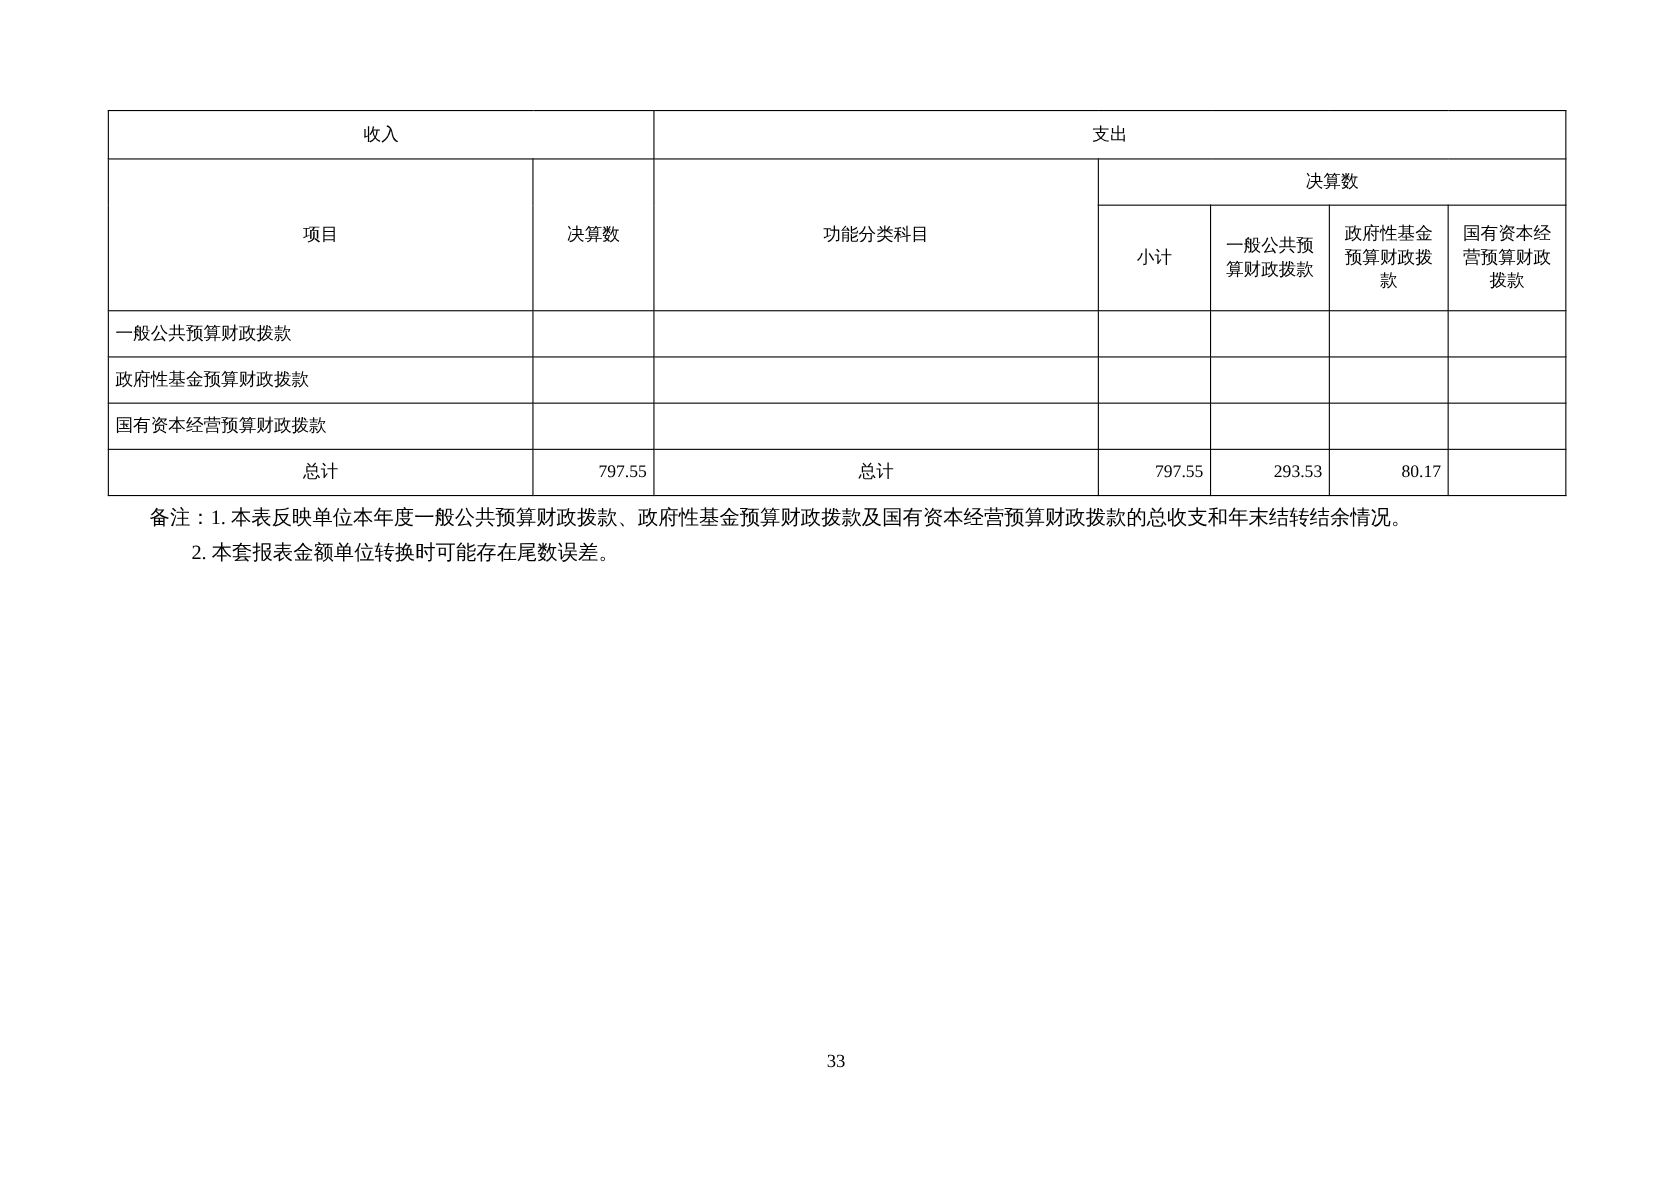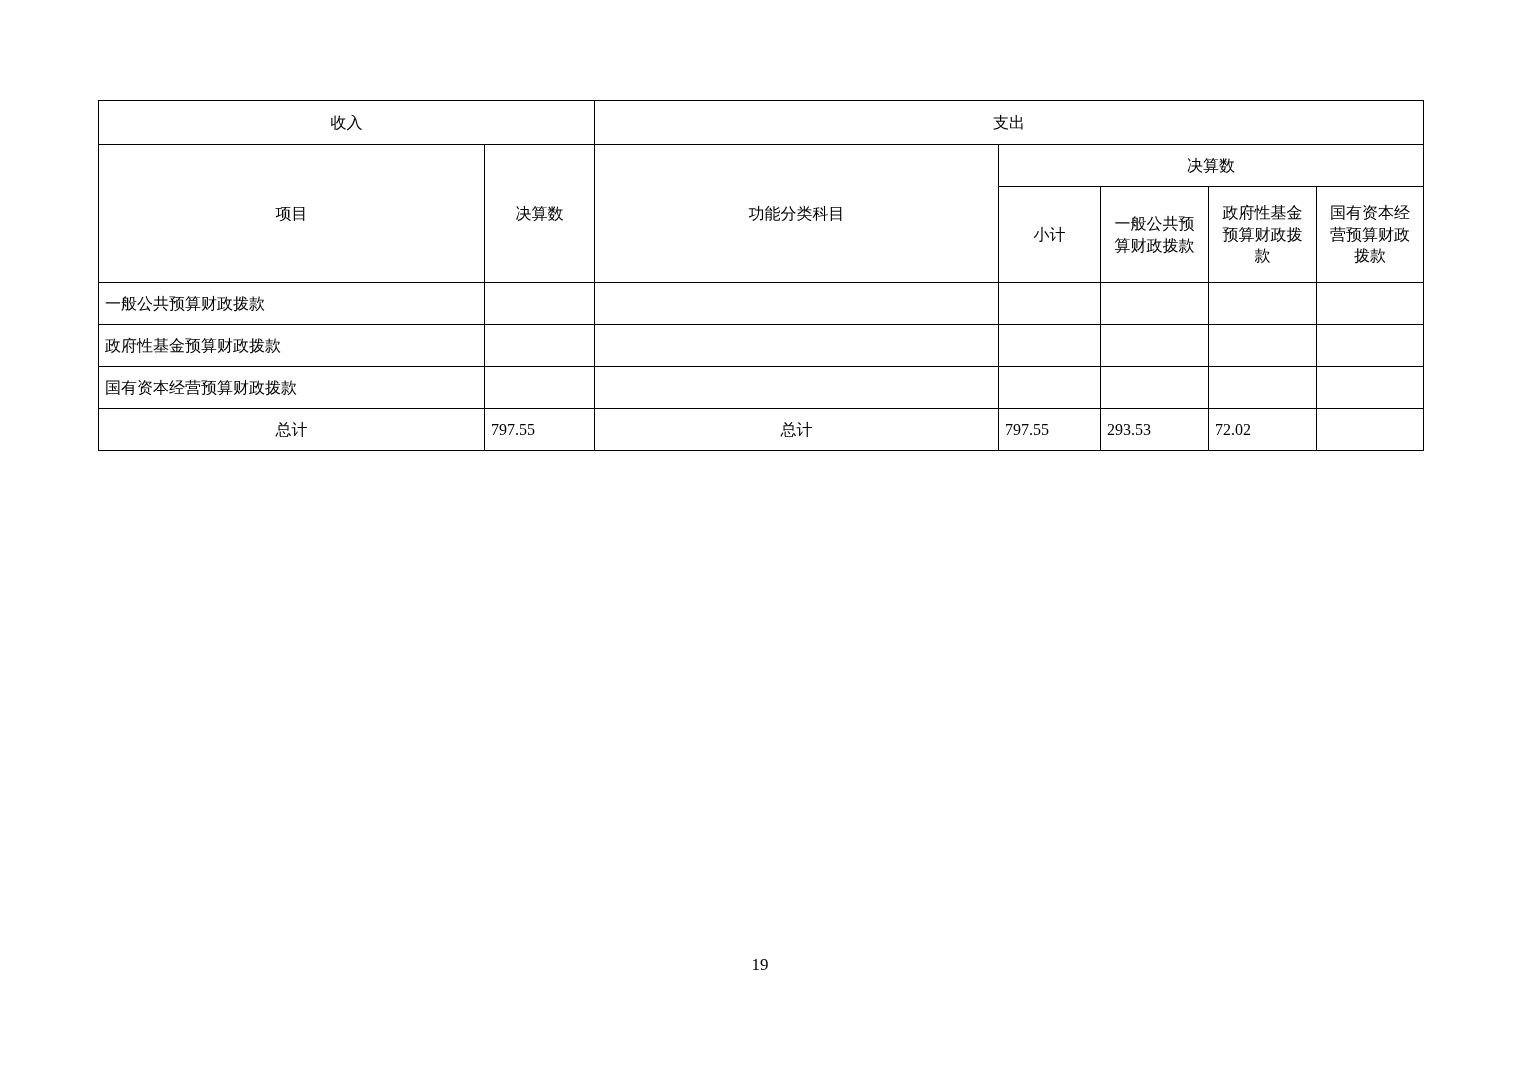--- a/index.html
+++ b/index.html
@@ -37,21 +37,21 @@
     border: 1px solid #000000;
     font-size: 16px;
     font-family: "Liberation Serif", "DejaVu Serif", serif;
     padding: 4px 6px;
     vertical-align: middle;
     line-height: 1.35;
     margin-left: 28px;
   }
   .c-center { text-align: center; }
   .c-left { text-align: left; }
-  .c-right { }
+  .c-right { text-align: right; }
   .h-grp { height: 44px; }
   .h-sub { height: 42px; }
   .h-item { height: 42px; }
   .h-head { height: 96px; }
   .bold { font-weight: normal; }
   .small-head {
     font-size: 15px;
     line-height: 1.3;
   }
   .indent-item {
@@ -145,23 +145,27 @@
           <td class="c-right"></td>
           <td class="c-right"></td>
         </tr>
 
         <tr class="h-item">
           <td class="c-center bold">总计</td>
           <td class="c-right bold">797.55</td>
           <td class="c-center bold">总计</td>
           <td class="c-right bold">797.55</td>
           <td class="c-right bold">293.53</td>
-          <td class="c-right bold">72.02</td>
+          <td class="c-right bold">80.17</td>
           <td class="c-right bold"></td>
         </tr>
       </tbody>
     </table>
   </div>
 
+  <div class="notes">
+    <p class="note1">备注：1. 本表反映单位本年度一般公共预算财政拨款、政府性基金预算财政拨款及国有资本经营预算财政拨款的总收支和年末结转结余情况。</p>
+    <p class="note2">2. 本套报表金额单位转换时可能存在尾数误差。</p>
+  </div>
 
-  <div class="page-number">19</div>
+  <div class="page-number">33</div>
 
 </div>
 
 </body></html>

